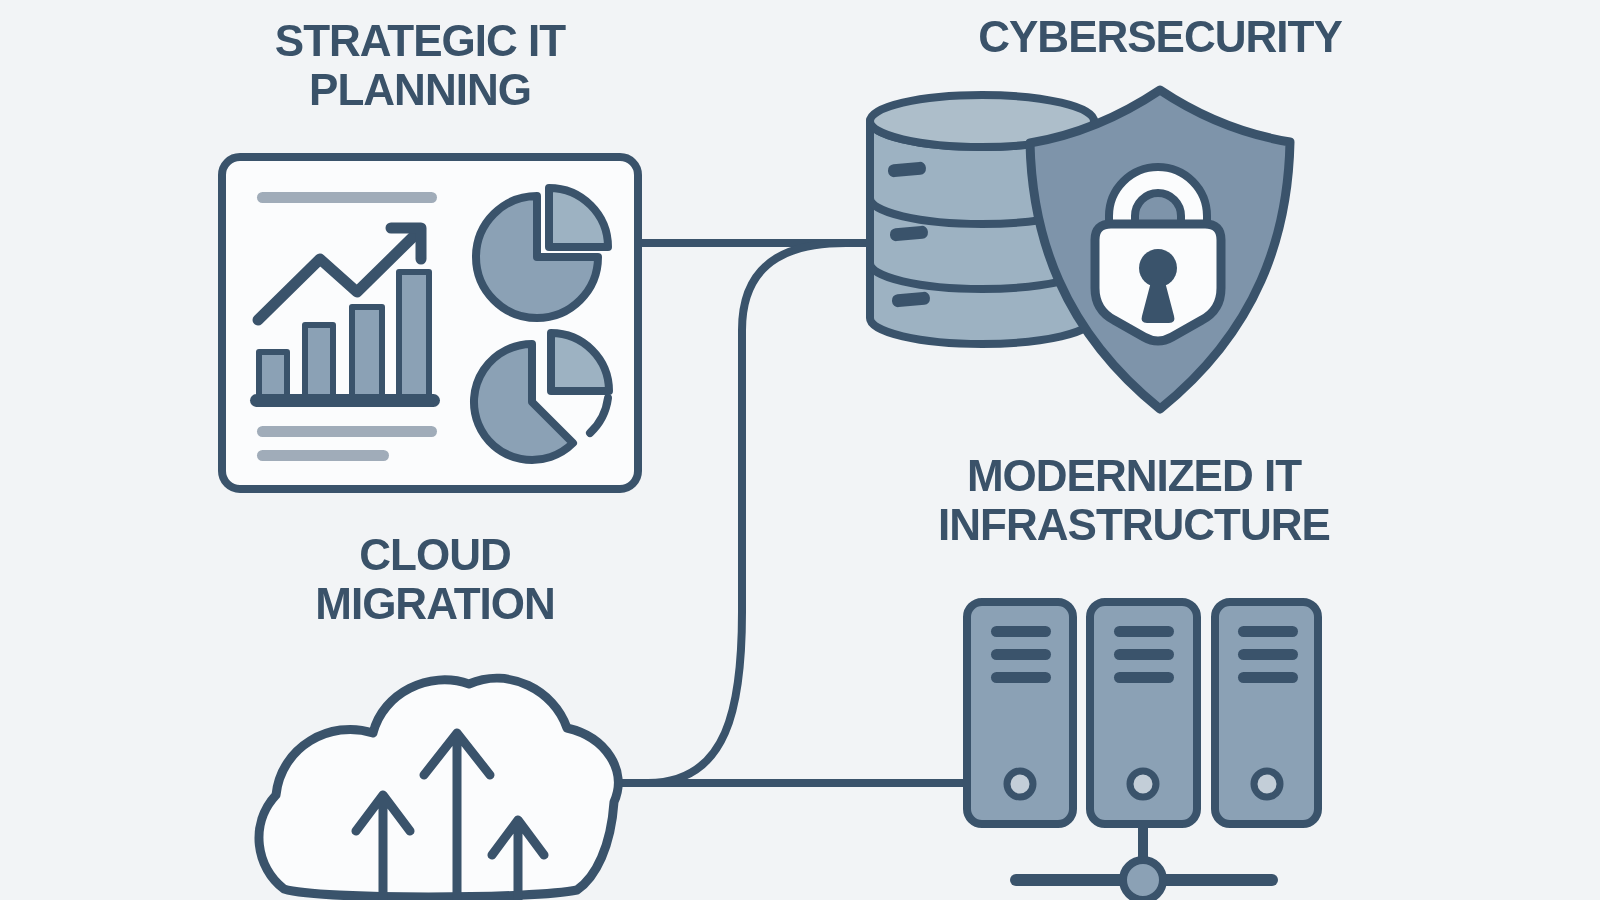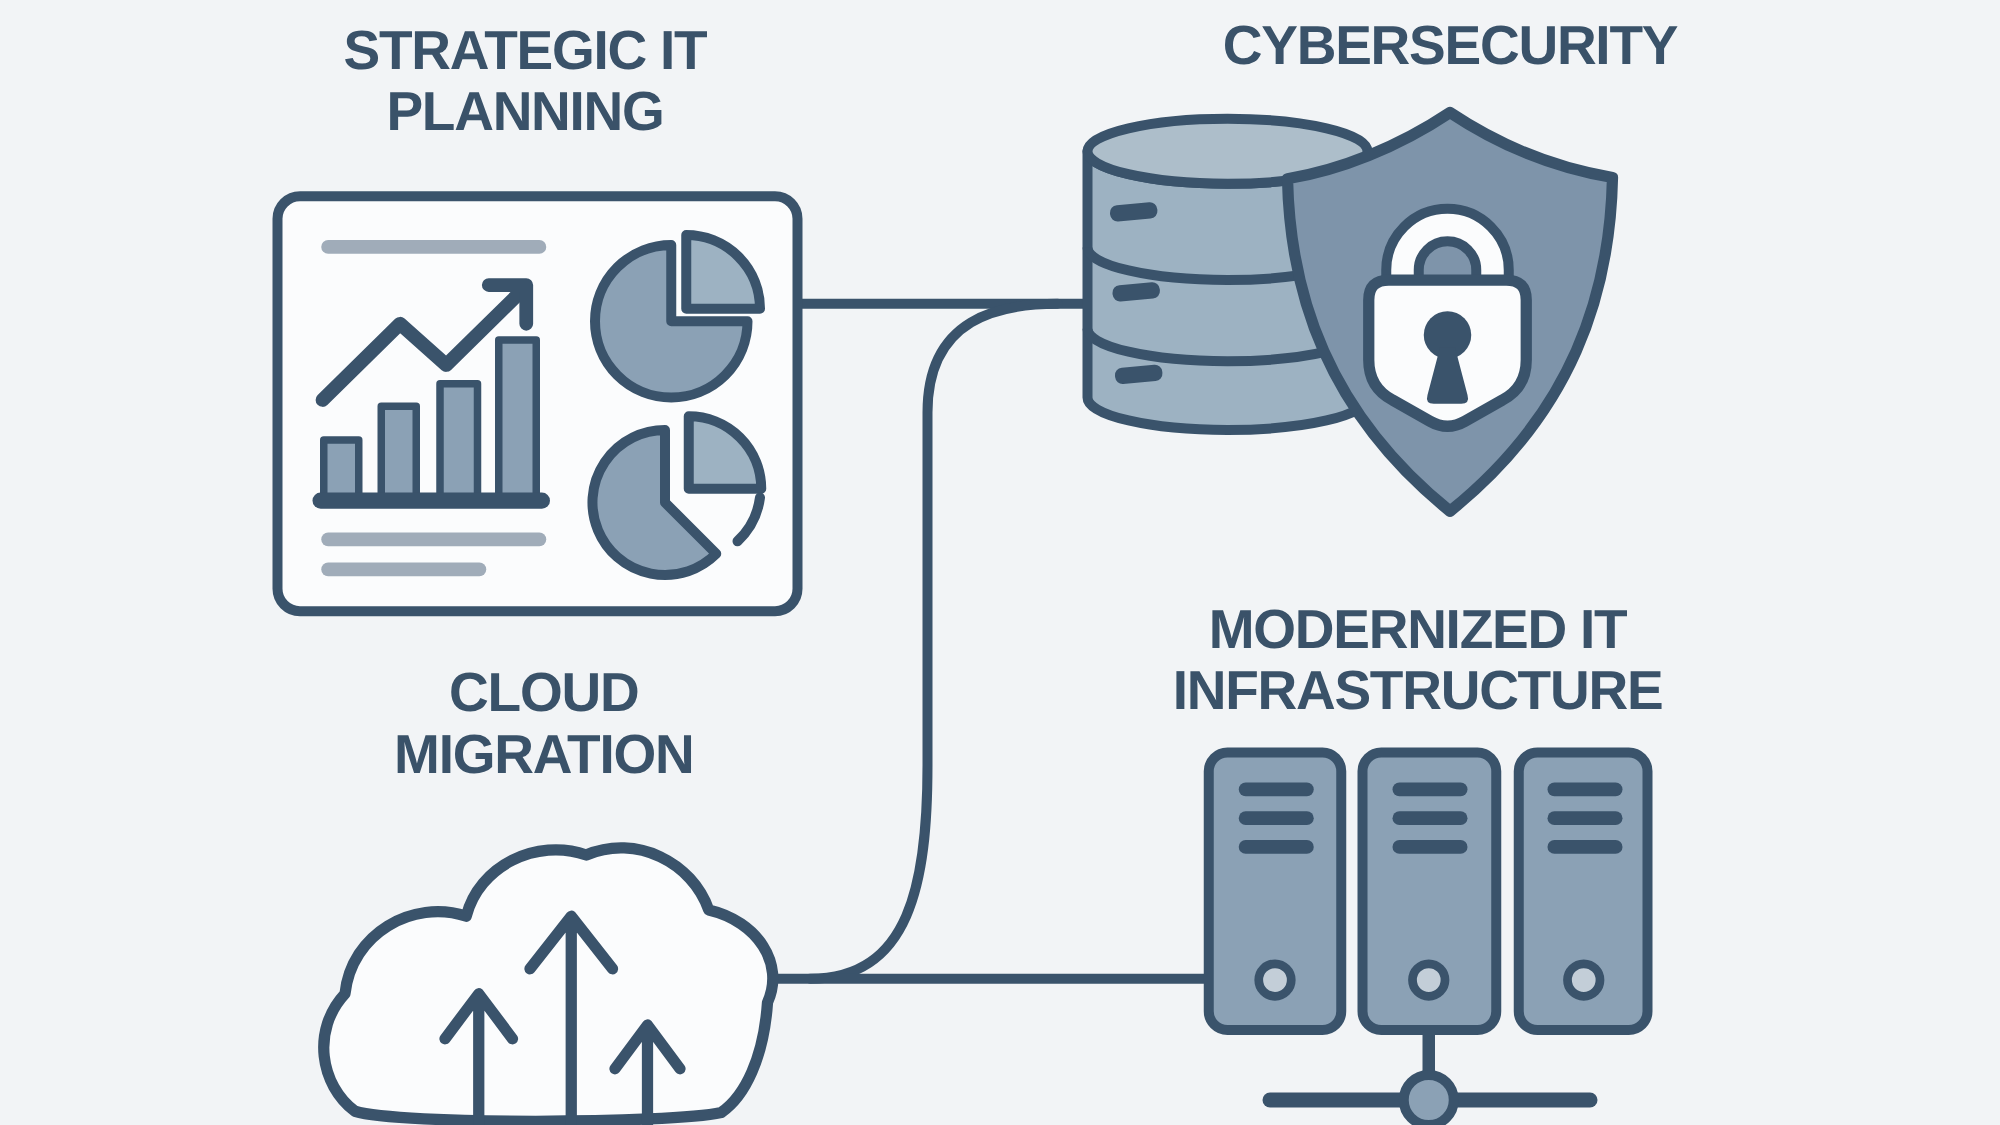--- a/index.html
+++ b/index.html
@@ -150,14 +150,14 @@
       <circle class="f-pale s-ink" stroke-width="7" cx="1267" cy="784" r="13"></circle>
     </g>
   </g>
 </svg>
 
 <div class="label" style="left:420px; top:16px;">STRATEGIC IT
 PLANNING</div>
 <div class="label" style="left:1148px; top:12px;margin-left:12px;">CYBERSECURITY</div>
 <div class="label" style="left:435px; top:530px;">CLOUD
 MIGRATION</div>
-<div class="label" style="left:1134px; top:451px;margin-top:28px;">MODERNIZED IT
+<div class="label" style="left:1134px; top:451px;">MODERNIZED IT
 INFRASTRUCTURE</div>
 
 </body></html>

